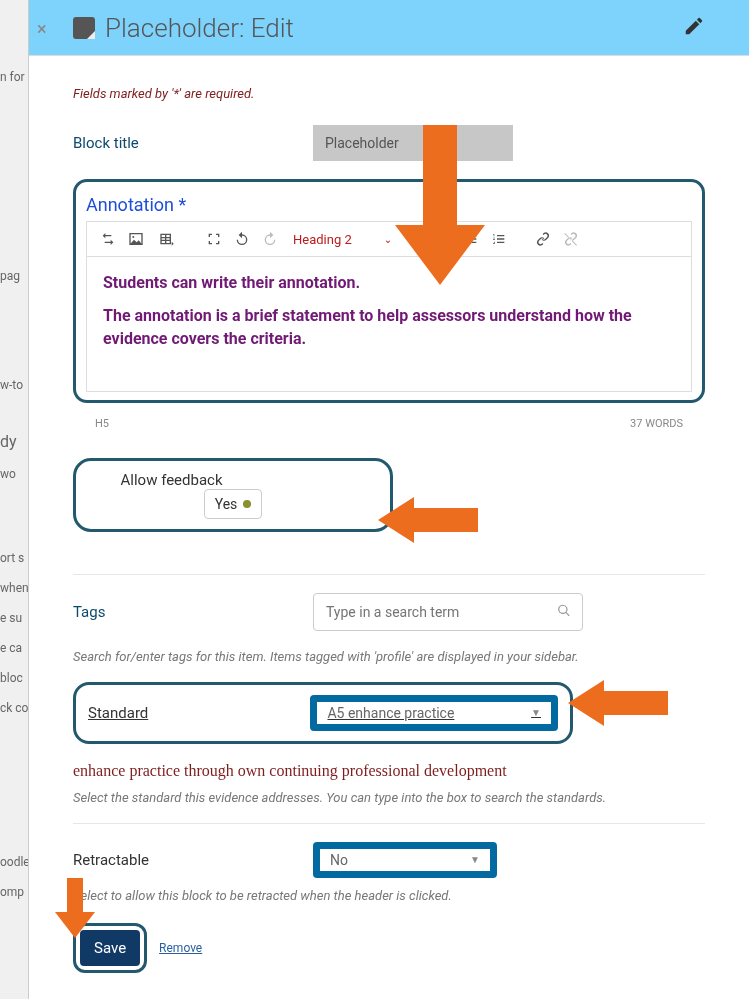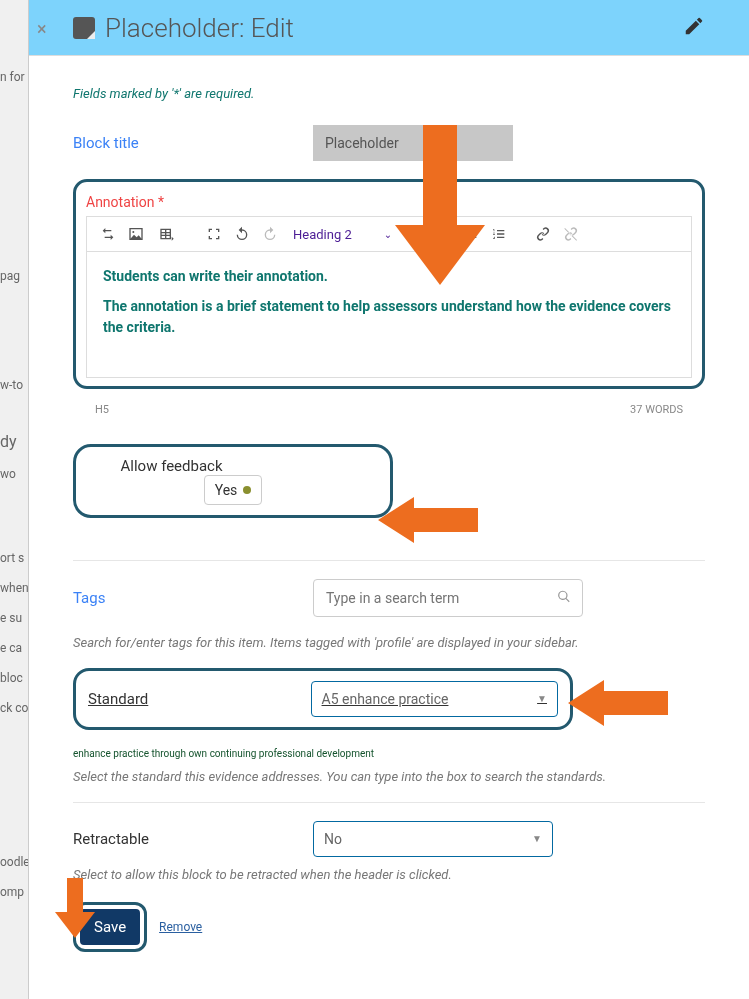--- a/index.html
+++ b/index.html
@@ -7,48 +7,48 @@
 .bg-layer { position: absolute; left: 0; top: 0; width: 30px; height: 999px; font-size: 12px; color: #666; overflow: hidden; }
 .bg-layer div { white-space: nowrap; margin: 16px 0; }
 .modal { position: absolute; left: 28px; top: 0; right: 0; bottom: 0; background: #fff; border-left: 1px solid #ccc; }
 .modal-header { display: flex; align-items: center; padding: 10px 44px; background: #7dd3fc; border-bottom: 1px solid #ddd; height: 56px; }
 .modal-header .title-icon { width: 22px; height: 22px; background: #555; border-radius: 3px; margin-right: 10px; position: relative; }
 .modal-header .title-icon:after { content: ""; position: absolute; right: 0; bottom: 0; width: 0; height: 0; border-left: 8px solid transparent; border-bottom: 8px solid #ededed; }
 .modal-header h2 { font-weight: 300; font-size: 26px; color: #555; flex: 1; }
 .close-x { position: absolute; left: 8px; top: 18px; font-size: 18px; color: #888; cursor: pointer; }
 .pencil-icon svg { width: 22px; height: 22px; }
 .modal-body { padding: 30px 44px 10px; position: relative; }
-.required-note { color: #0f766e; font-style: italic; font-size: 13px; margin-bottom: 24px; }
+.required-note { color: #7f1d1d; font-style: italic; font-size: 13px; margin-bottom: 24px; }
 .form-row { display: flex; align-items: center; margin-bottom: 18px; }
-.form-row .label { width: 240px; font-size: 15px; color: #3b82f6; }
+.form-row .label { width: 240px; font-size: 15px; color: #0c4a6e; }
 .input-text { width: 200px; height: 36px; background: #c7c7c7; border: none; padding: 0 12px; font-size: 14px; color: #555; }
 .panel { border: 3px solid #23596e; border-radius: 14px; padding: 8px 0; }
-.annotation-label { font-size: 14px; color: #ef4444; padding: 4px 10px 6px; }
+.annotation-label { font-size: 18px; color: #1d4ed8; padding: 4px 10px 6px; }
 .editor-box { border: 1px solid #ddd; margin: 0 10px; }
 .editor-toolbar { display: flex; align-items: center; gap: 6px; padding: 6px 10px; border-bottom: 1px solid #ddd; font-size: 13px; color: #666; }
 .tb-btn { width: 22px; height: 22px; display: flex; align-items: center; justify-content: center; cursor: pointer; color: #555; }
 .tb-btn svg { width: 16px; height: 16px; }
-.heading-select { display: flex; align-items: center; gap: 32px; padding: 0 6px; cursor: pointer; color: #4c1d95; }
-.editor-content { padding: 14px 16px 30px; font-size: 14px; line-height: 1.45; color: #0f766e; }
+.heading-select { display: flex; align-items: center; gap: 32px; padding: 0 6px; cursor: pointer; color: #b91c1c; }
+.editor-content { padding: 14px 16px 30px; font-size: 16px; line-height: 1.45; color: #701a75; }
 .editor-content p { margin-bottom: 10px; font-weight: 700; }
 .editor-footer { display: flex; justify-content: space-between; padding: 4px 12px; font-size: 11px; color: #888; margin: 0 10px; }
 .feedback-panel { border: 3px solid #23596e; border-radius: 18px; padding: 10px 12px; display: flex; align-items: center; }
 .feedback-panel .label { width: 225px; font-size: 15px; }
 .toggle-yes { border: 1px solid #ccc; border-radius: 4px; padding: 6px 10px; font-size: 14px; cursor: pointer; display: inline-flex; align-items: center; gap: 6px; }
 .toggle-yes .dot { width: 8px; height: 8px; background: #8a8f2f; border-radius: 50%; }
 .tags-input { width: 270px; height: 38px; border: 1px solid #ccc; border-radius: 4px; padding: 0 34px 0 12px; font-size: 14px; color: #777; position: relative; }
 .tags-wrap { position: relative; }
 .tags-wrap .search-ico { position: absolute; right: 12px; top: 50%; transform: translateY(-50%); color: #999; }
 .helper { font-style: italic; font-size: 13px; color: #777; margin: 6px 0 18px; }
 hr { border: none; border-top: 1px solid #e6e6e6; margin: 14px 0 18px; }
 .standard-panel { border: 3px solid #23596e; border-radius: 16px; padding: 10px 12px; display: flex; align-items: center; }
 .standard-panel .label { width: 225px; font-size: 15px; }
-.select-box { width: 250px; height: 36px; border: 1px solid #0369a1; border-radius: 4px; padding: 0 10px; font-size: 14px; display: flex; align-items: center; justify-content: space-between; cursor: pointer; color: #666; }
+.select-box { width: 250px; height: 36px; border: 7px solid #0369a1; border-radius: 4px; padding: 0 10px; font-size: 14px; display: flex; align-items: center; justify-content: space-between; cursor: pointer; color: #666; }
 .select-box .caret { font-size: 10px; color: #888; }
-.standard-desc { font-size: 10px; color: #14532d; margin: 18px 0 10px; }
+.standard-desc { font-size: 16px; color: #7f1d1d; margin: 18px 0 10px; font-family: Liberation Serif, serif; }
 .retract-row { display: flex; align-items: center; }
 .retract-row .label { width: 240px; font-size: 15px; }
 .save-panel { border: 3px solid #23596e; border-radius: 12px; display: inline-block; padding: 4px; }
 .save-btn { background: #113966; color: #fff; border: none; border-radius: 4px; padding: 9px 14px; font-size: 15px; cursor: pointer; }
 .remove-link { color: #2a5fa0; font-size: 12px; text-decoration: underline; cursor: pointer; margin-left: 12px; }
 .footer-actions { display: flex; align-items: center; margin-top: 20px; }
 .arrow { position: absolute; }
 .arrow svg { display: block; }
 </style>
 </head>
@@ -206,21 +206,21 @@
         <span>A5 enhance practice</span>
           <span class="caret">▼</span>
       </div>
     </div>
     <div class="standard-desc">enhance practice through own continuing professional development</div>
     <div class="helper">Select the standard this evidence addresses. You can type into the box to search the standards.</div>
     <hr>
 
     <div class="retract-row">
       <div class="label">Retractable</div>
-      <div class="select-box" style="width:240px;">
+      <div class="select-box" style="width:184px;">
         <span>No</span>
           <span class="caret">▼</span>
       </div>
     </div>
     <div class="helper" style="margin-top:10px;">Select to allow this block to be retracted when the header is clicked.</div>
 
     <div class="footer-actions">
       <span class="save-panel">
         <button class="save-btn">Save</button>
       </span>

